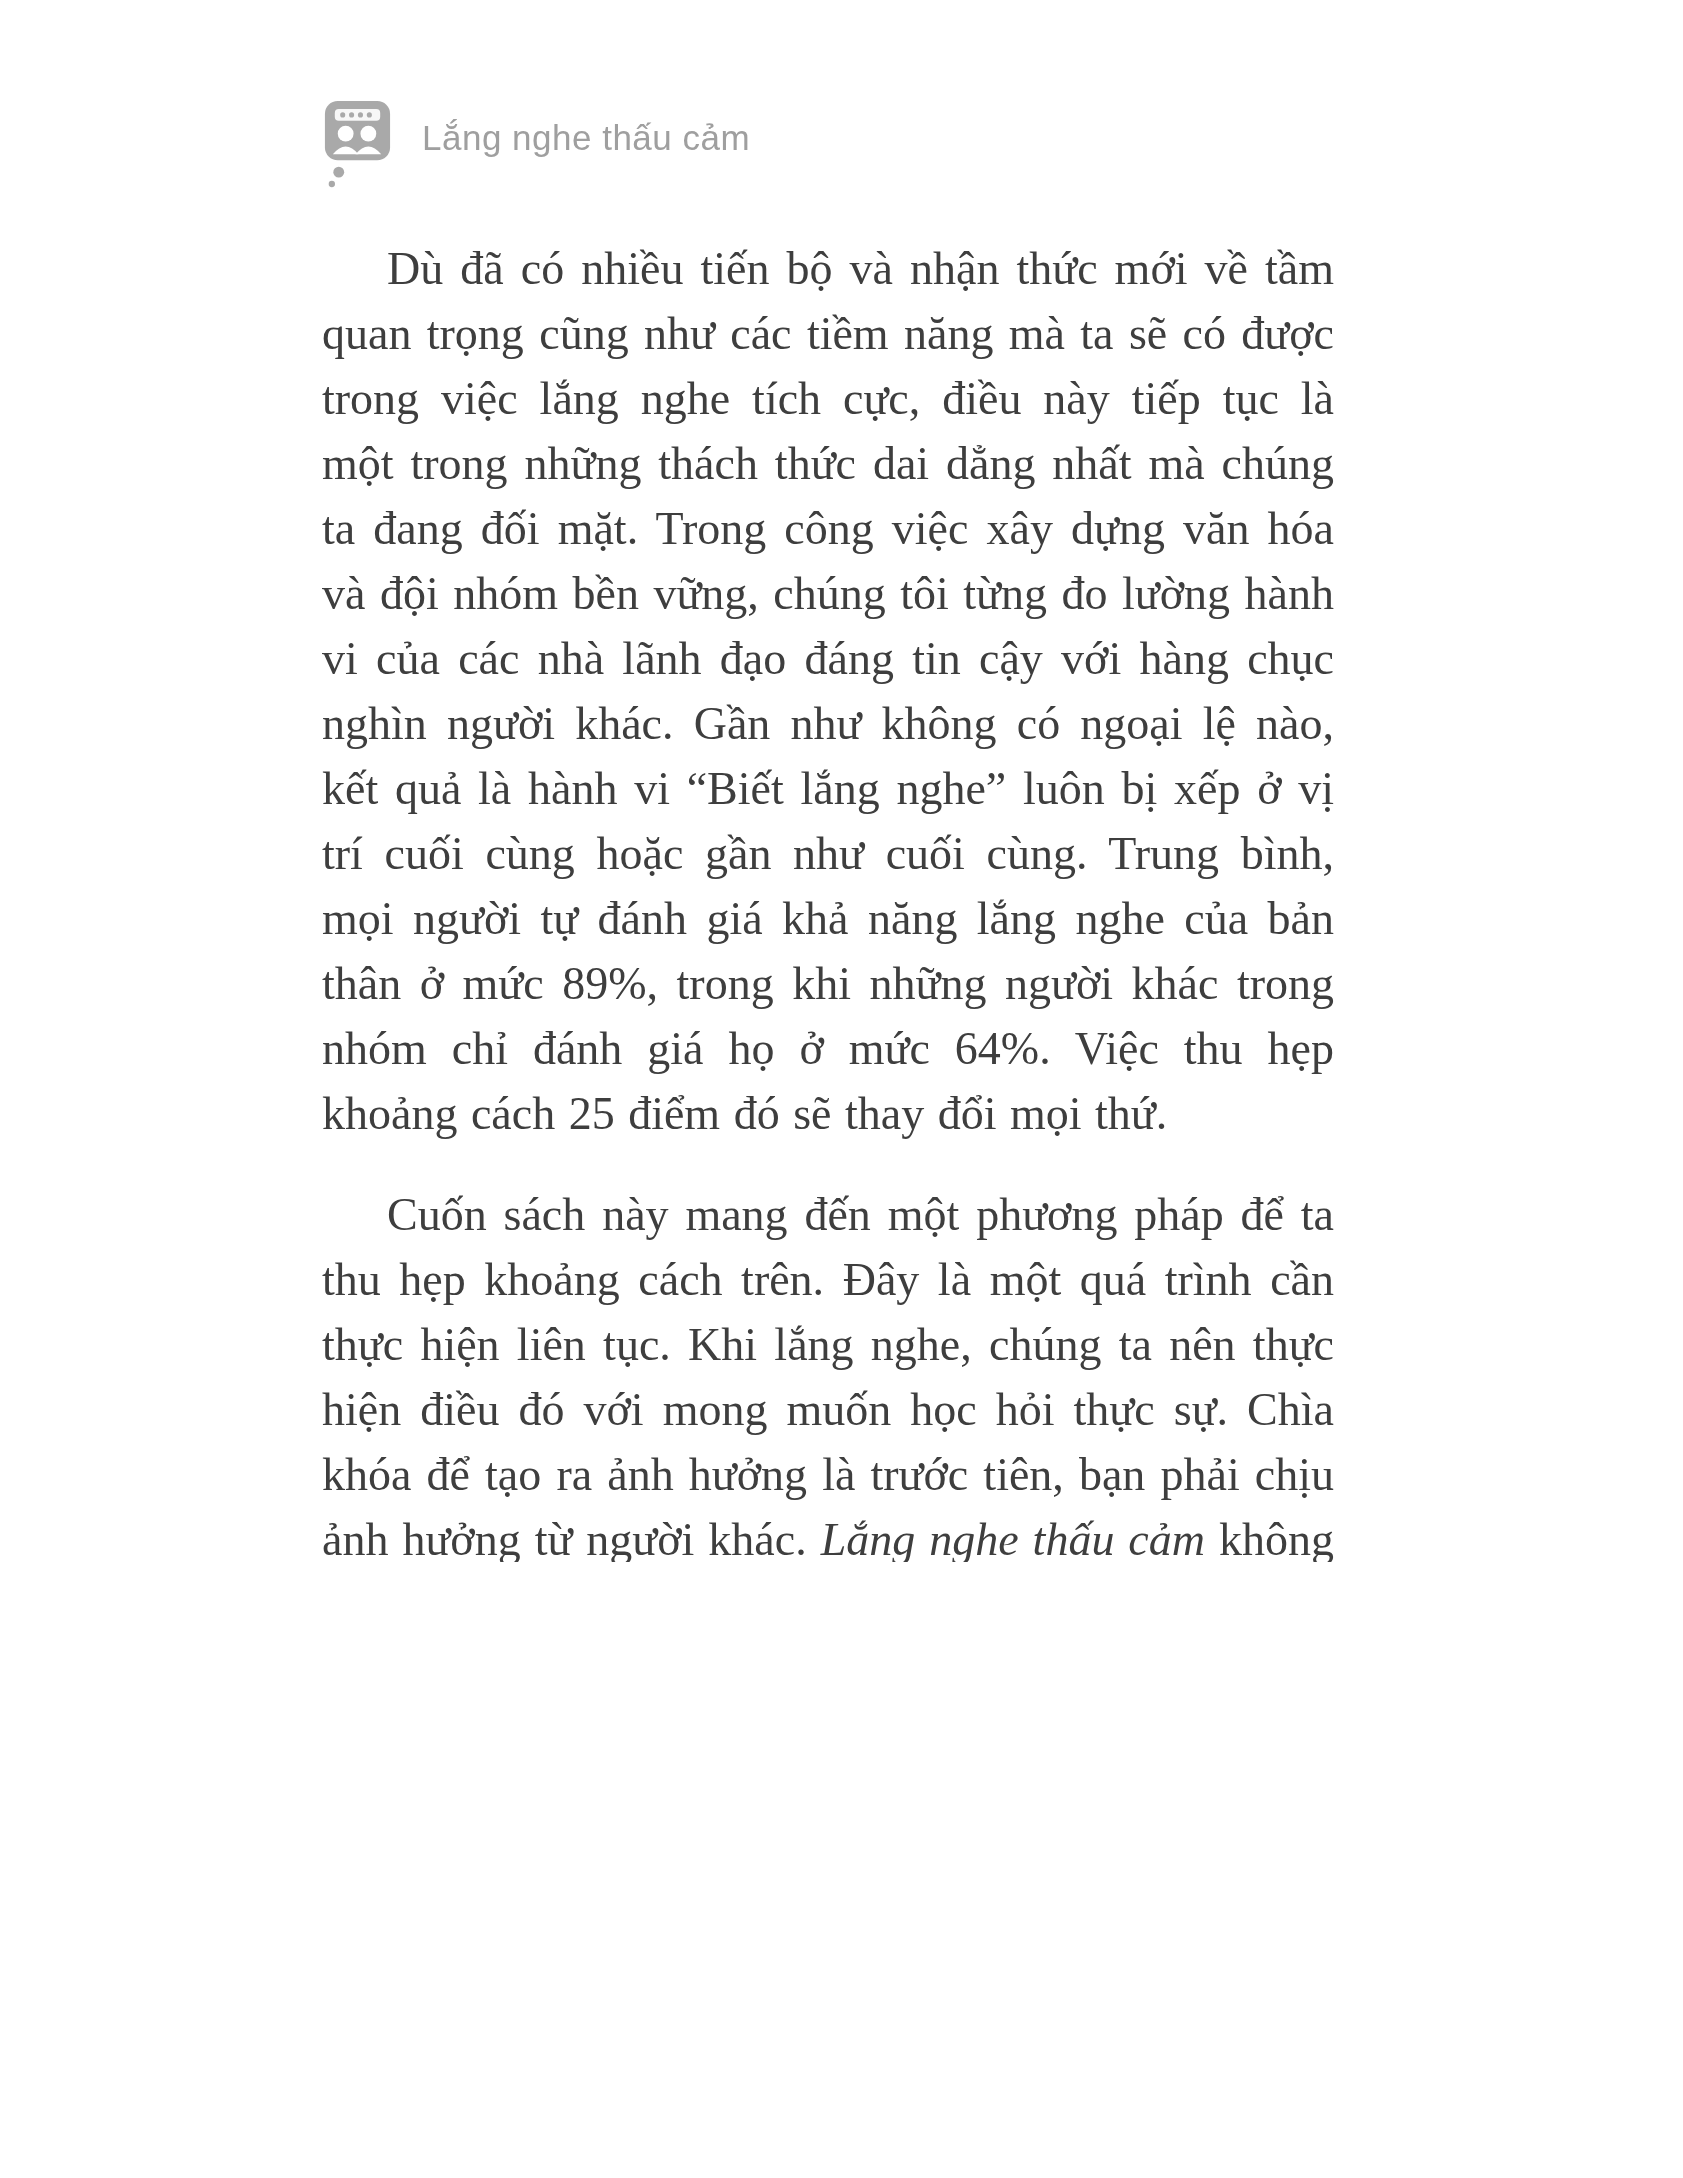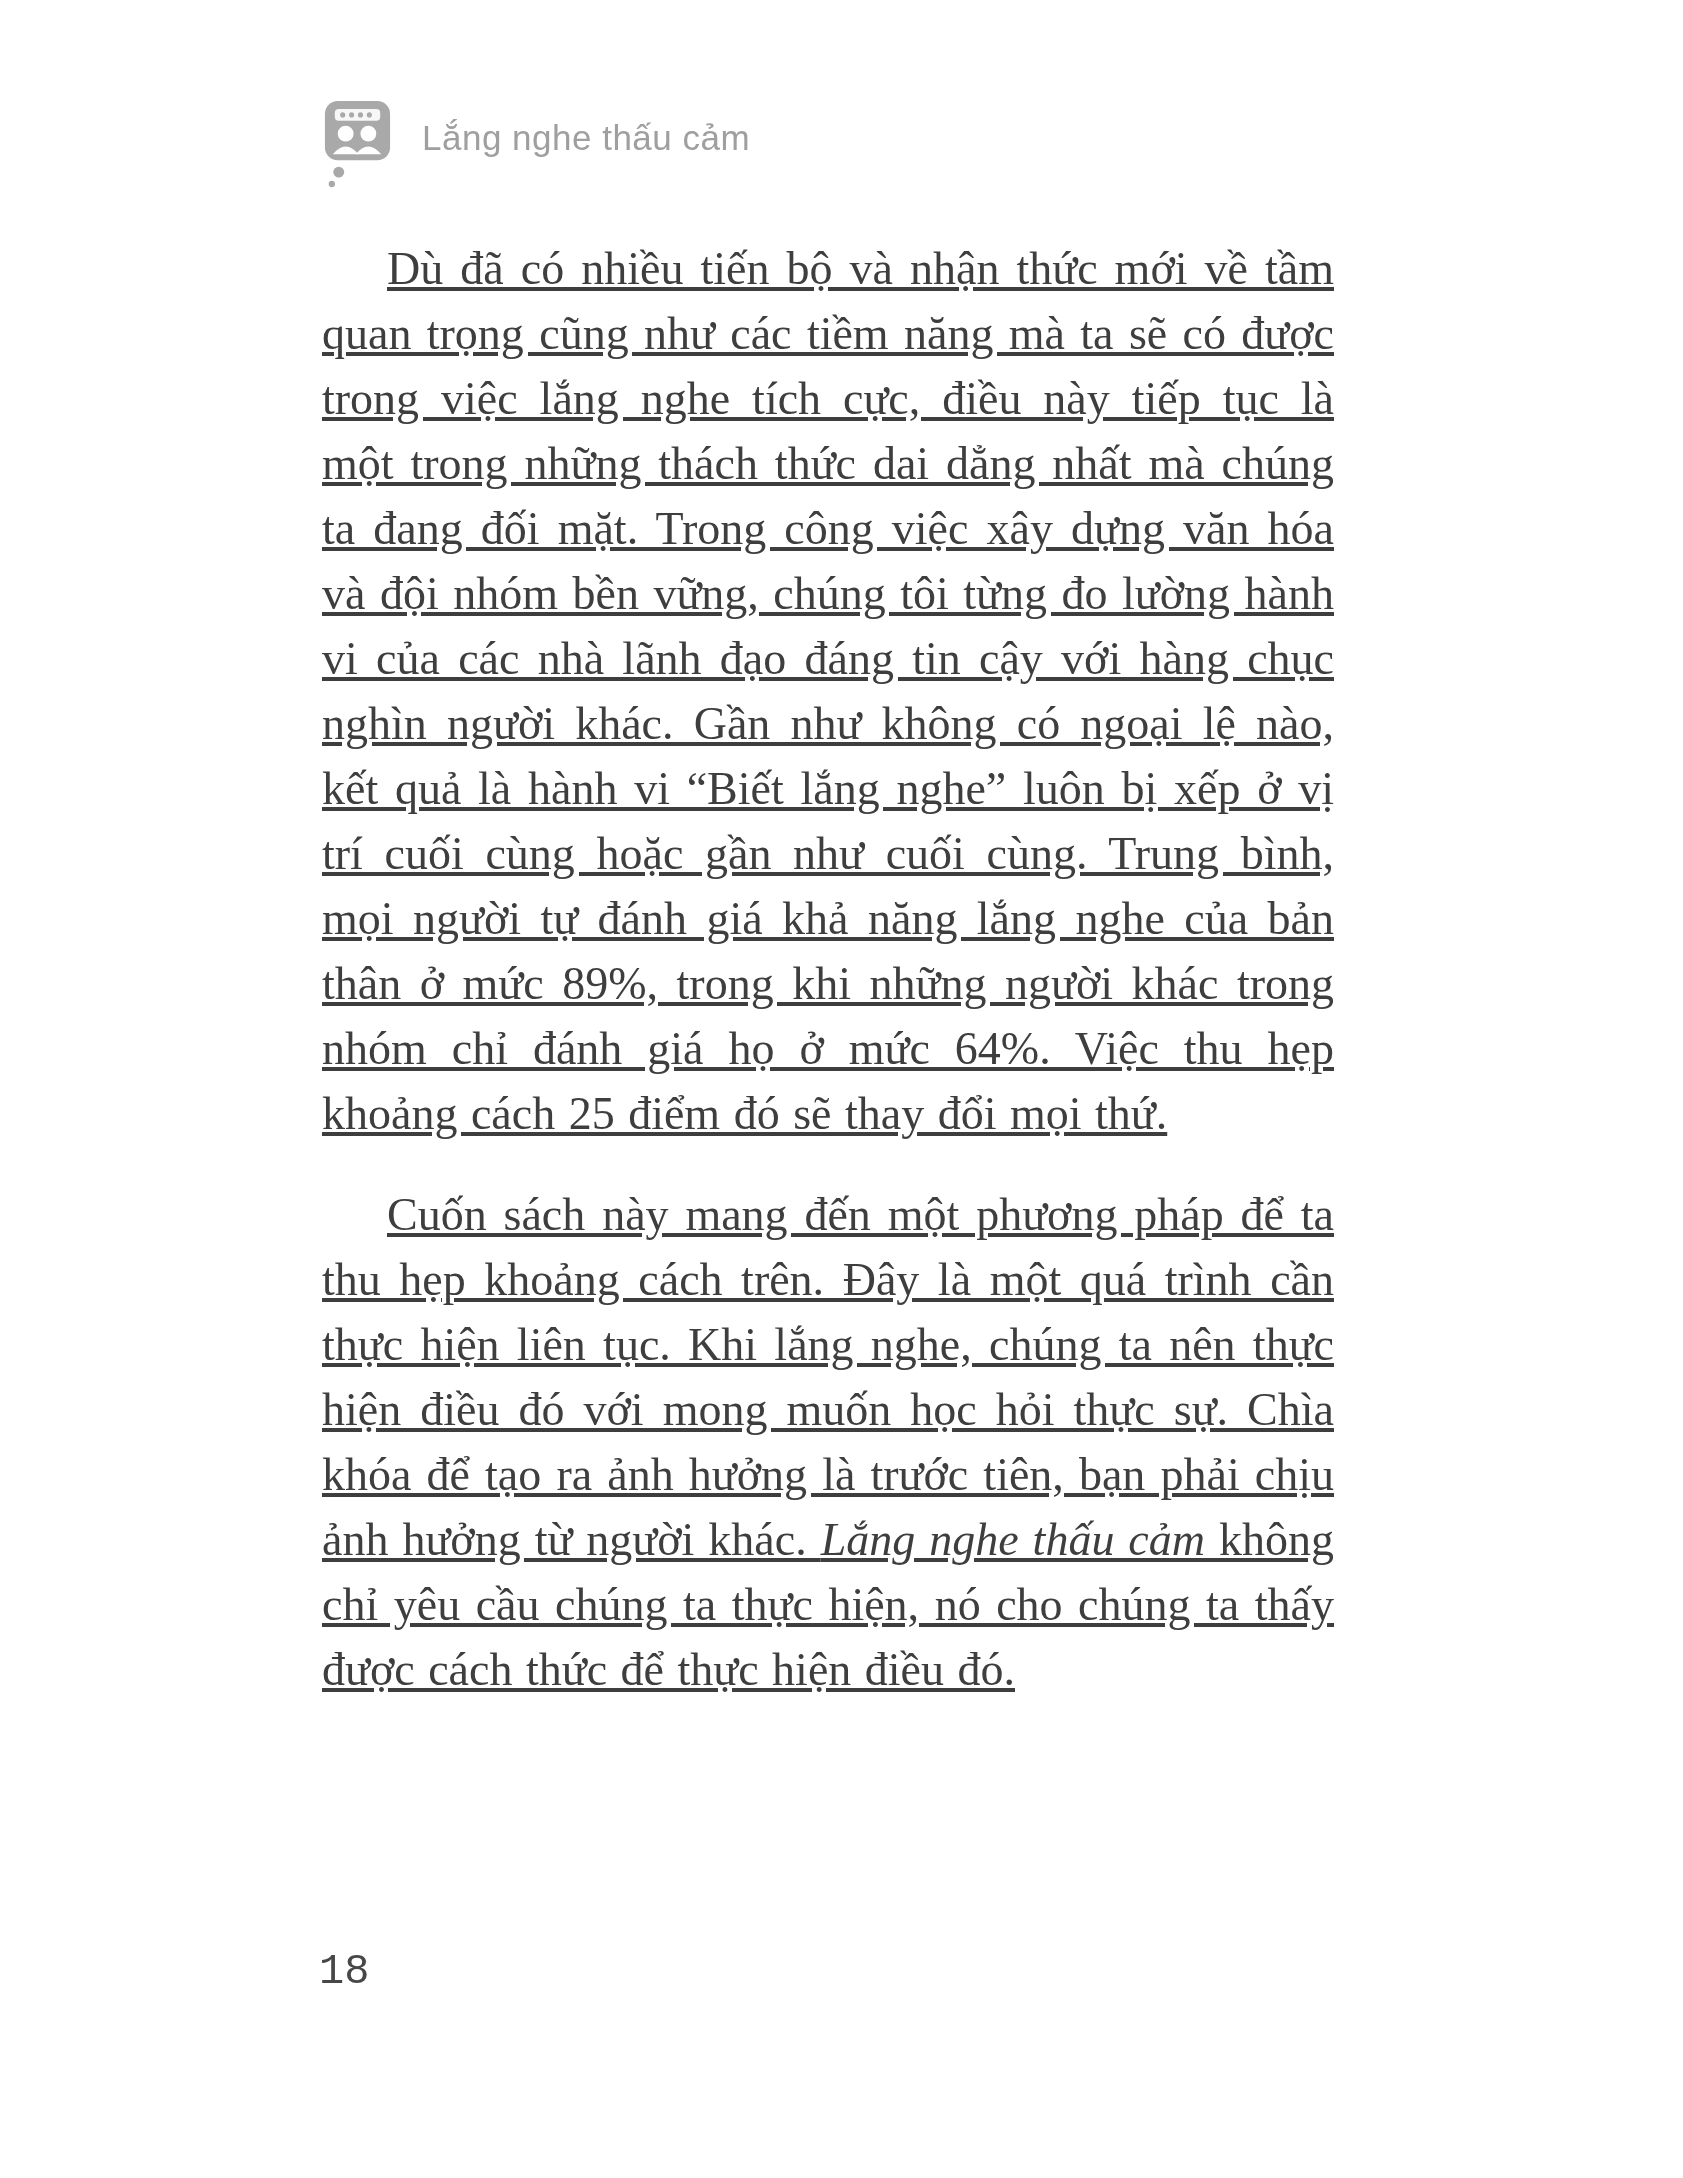--- a/index.html
+++ b/index.html
@@ -3,21 +3,21 @@
 <meta charset="utf-8">
 <style>
   html, body {
     margin: 0;
     padding: 0;
     background: #ffffff;
   }
   .page {
     position: relative;
     width: 1683px;
-    height: 2178px;
+    height: 1562px;
     background: #ffffff;
     overflow: hidden;
     font-family: "Liberation Serif", serif;
     color: #3e3e3e;
     border-radius: 14px;
   }
   .header {
     position: absolute;
     left: 319px;
     top: 99px;
@@ -35,21 +35,20 @@
     font-size: 35px;
     color: #9f9f9f;
     letter-spacing: 0.5px;
     padding-bottom: 14px;
   }
   .content {
     position: absolute;
     left: 322px;
     top: 236px;
     width: 1012px;
-    text-decoration: underline;
   }
   .content p {
     margin: 0 0 36px 0;
     font-size: 46px;
     line-height: 65px;
     text-align: justify;
     text-indent: 65px;
     color: #3e3e3e;
     word-spacing: 2px;
   }

